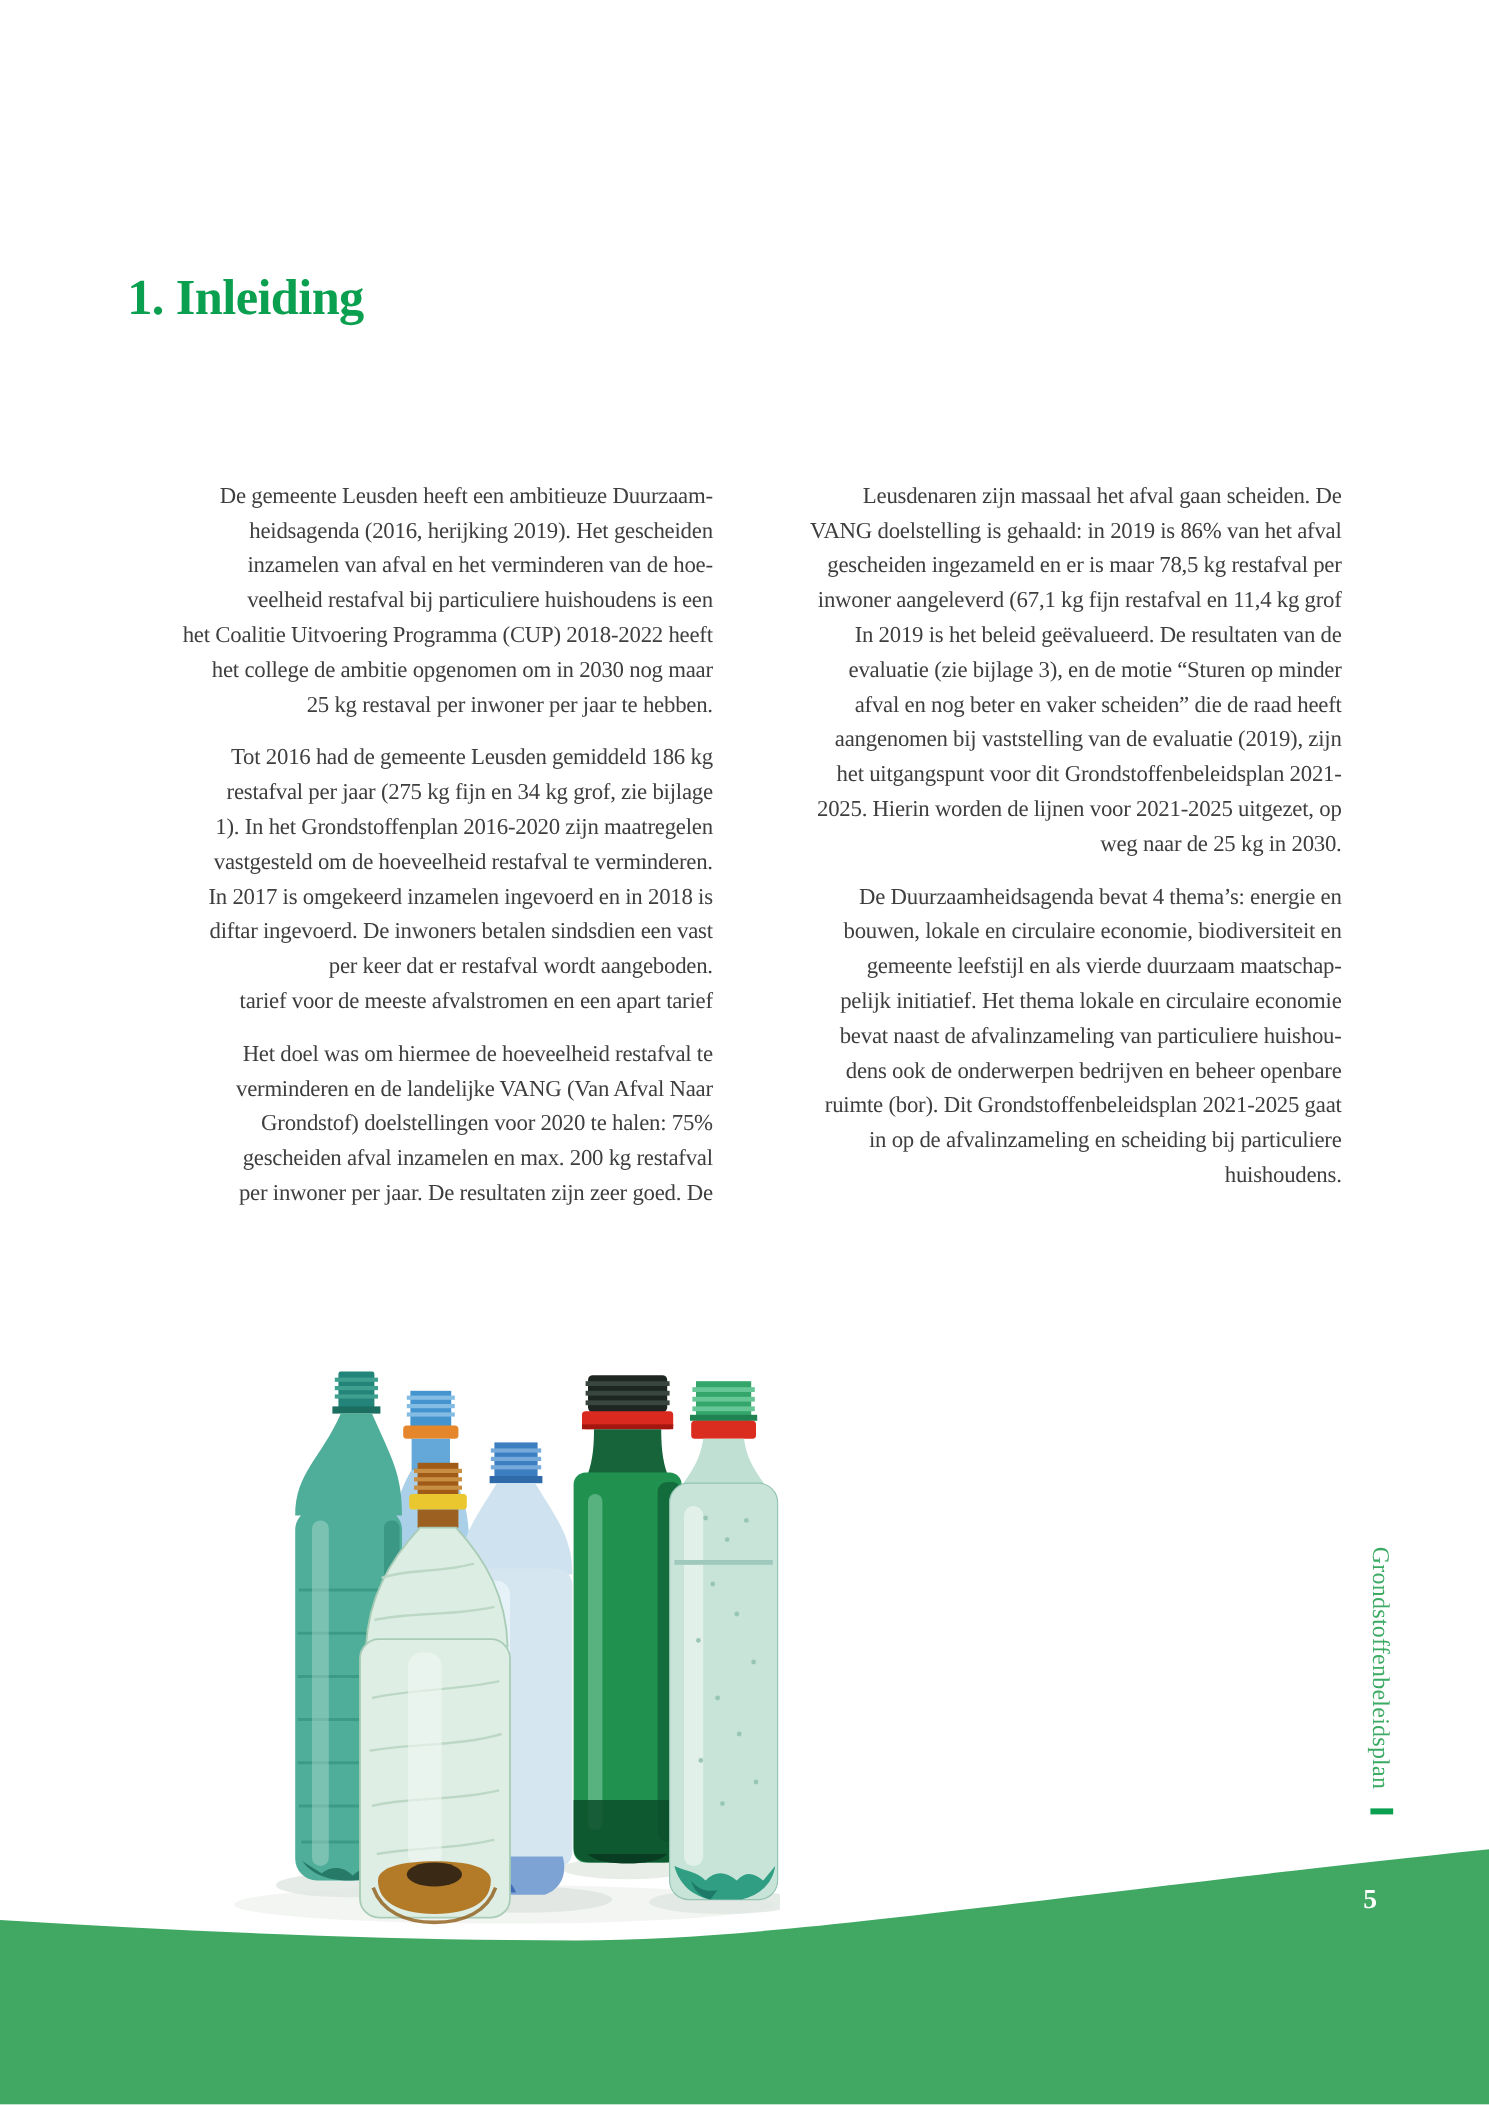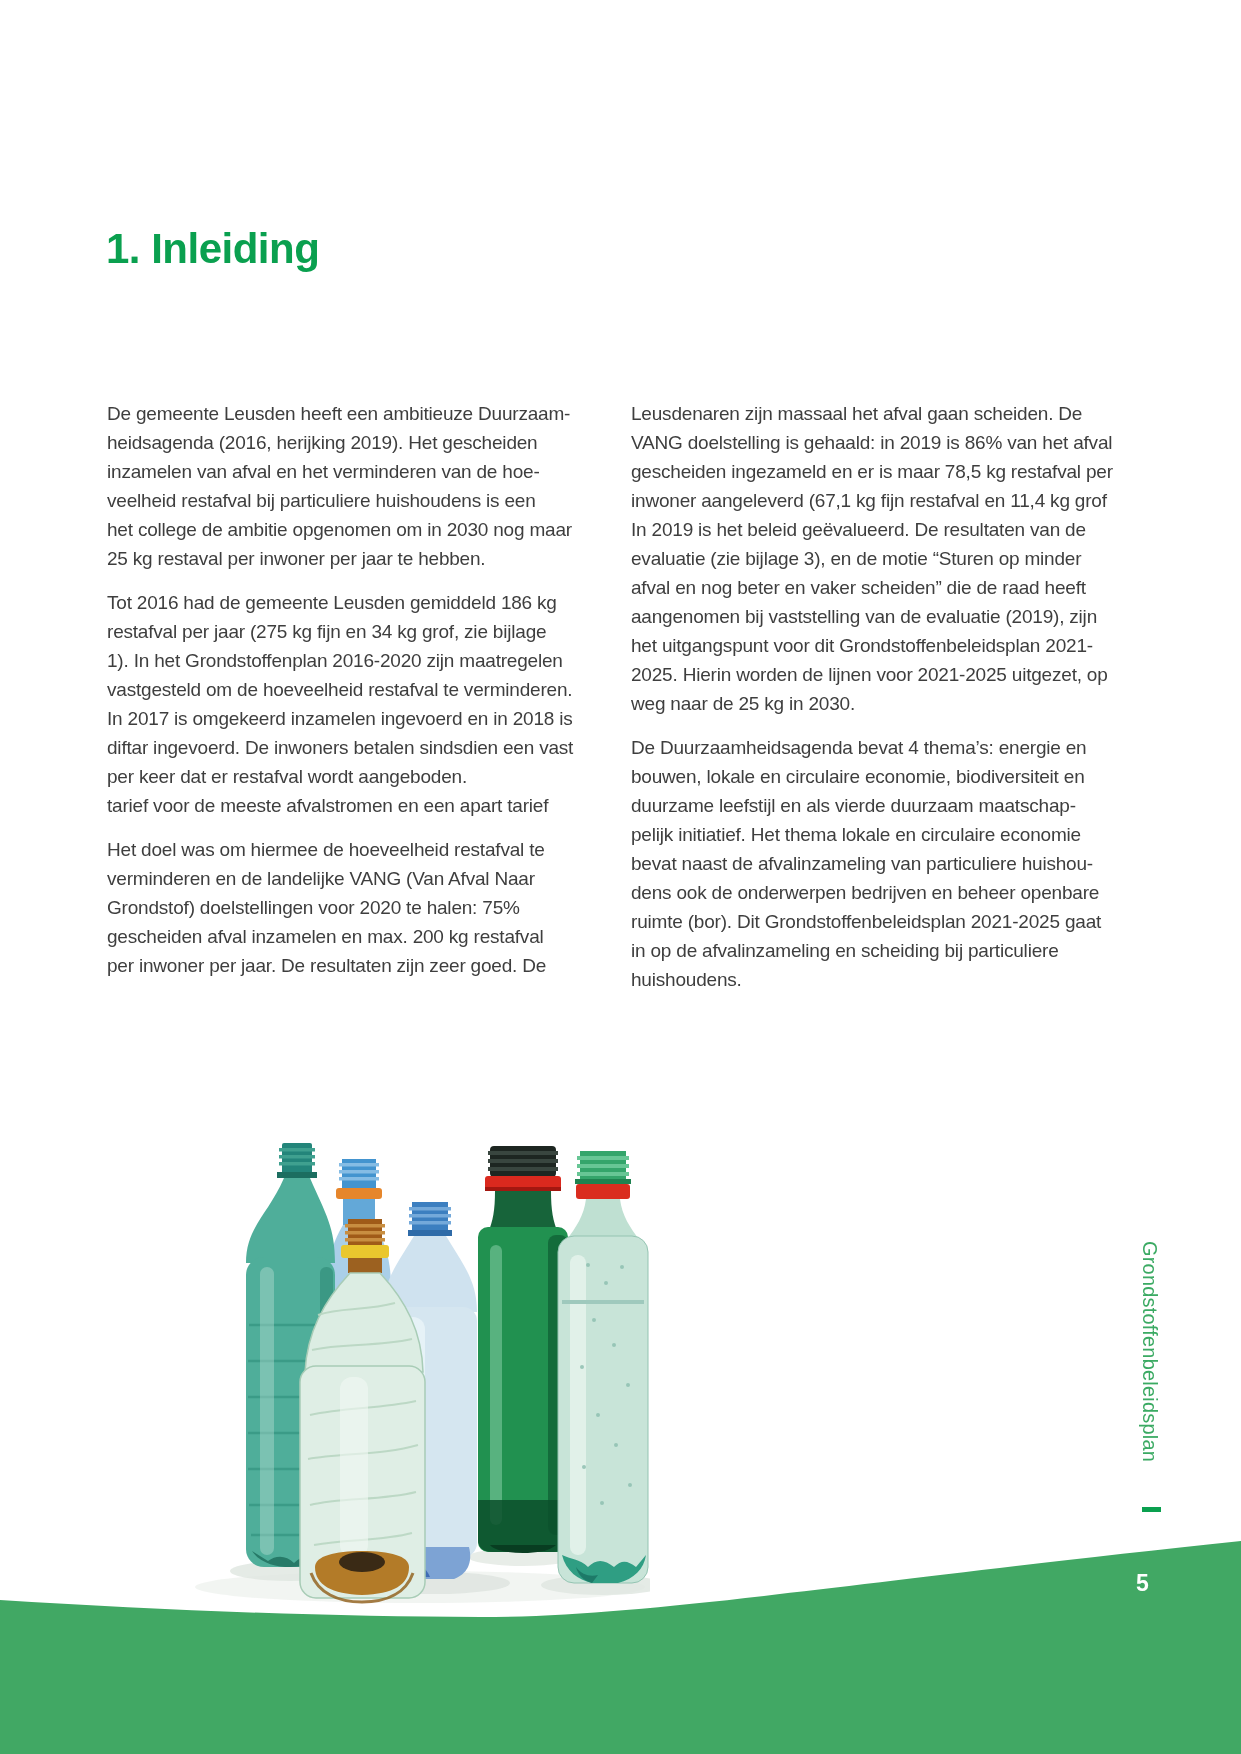--- a/index.html
+++ b/index.html
@@ -8,21 +8,22 @@
     --sidebar-green:#3baa63;
     --body-text:#3e3e3e;
   }
   *{margin:0;padding:0;box-sizing:border-box;}
   html,body{background:#fff;}
   .page{
     position:relative;
     width:1241px;height:1754px;
     background:#ffffff;
     overflow:hidden;
-    font-family:Liberation Sans, sans-serif;
+    font-family:Liberation Serif, serif;
+    text-align:right;
   }
   .chapter-title{
     position:absolute;left:106px;top:226px;
     font-size:42px;font-weight:700;letter-spacing:-0.5px;
     color:var(--heading-green);
     line-height:1.1;
   }
   .columns{
     position:absolute;left:107px;top:399px;width:1020px;
     display:flex;gap:37px;
@@ -62,20 +63,21 @@
 
   <h1 class="chapter-title">1. Inleiding</h1>
 
   <div class="columns">
     <div class="col">
         <div class="para">
           <div class="line">De gemeente Leusden heeft een ambitieuze Duurzaam-</div>
           <div class="line">heidsagenda (2016, herijking 2019). Het gescheiden</div>
           <div class="line">inzamelen van afval en het verminderen van de hoe-</div>
           <div class="line">veelheid restafval bij particuliere huishoudens is een</div>
+          <div class="line">het Coalitie Uitvoering Programma (CUP) 2018-2022 heeft</div>
           <div class="line">het college de ambitie opgenomen om in 2030 nog maar</div>
           <div class="line">25 kg restaval per inwoner per jaar te hebben.</div>
         </div>
         <div class="para">
           <div class="line">Tot 2016 had de gemeente Leusden gemiddeld 186 kg</div>
           <div class="line">restafval per jaar (275 kg fijn en 34 kg grof, zie bijlage</div>
           <div class="line">1). In het Grondstoffenplan 2016-2020 zijn maatregelen</div>
           <div class="line">vastgesteld om de hoeveelheid restafval te verminderen.</div>
           <div class="line">In 2017 is omgekeerd inzamelen ingevoerd en in 2018 is</div>
           <div class="line">diftar ingevoerd. De inwoners betalen sindsdien een vast</div>
@@ -100,21 +102,21 @@
           <div class="line">evaluatie (zie bijlage 3), en de motie “Sturen op minder</div>
           <div class="line">afval en nog beter en vaker scheiden” die de raad heeft</div>
           <div class="line">aangenomen bij vaststelling van de evaluatie (2019), zijn</div>
           <div class="line">het uitgangspunt voor dit Grondstoffenbeleidsplan 2021-</div>
           <div class="line">2025. Hierin worden de lijnen voor 2021-2025 uitgezet, op</div>
           <div class="line">weg naar de 25 kg in 2030.</div>
         </div>
         <div class="para">
           <div class="line">De Duurzaamheidsagenda bevat 4 thema’s: energie en</div>
           <div class="line">bouwen, lokale en circulaire economie, biodiversiteit en</div>
-          <div class="line">duurzame leefstijl en als vierde duurzaam maatschap-</div>
+          <div class="line">gemeente leefstijl en als vierde duurzaam maatschap-</div>
           <div class="line">pelijk initiatief. Het thema lokale en circulaire economie</div>
           <div class="line">bevat naast de afvalinzameling van particuliere huishou-</div>
           <div class="line">dens ook de onderwerpen bedrijven en beheer openbare</div>
           <div class="line">ruimte (bor). Dit Grondstoffenbeleidsplan 2021-2025 gaat</div>
           <div class="line">in op de afvalinzameling en scheiding bij particuliere</div>
           <div class="line">huishoudens.</div>
         </div>
       </div>
   </div>
 

